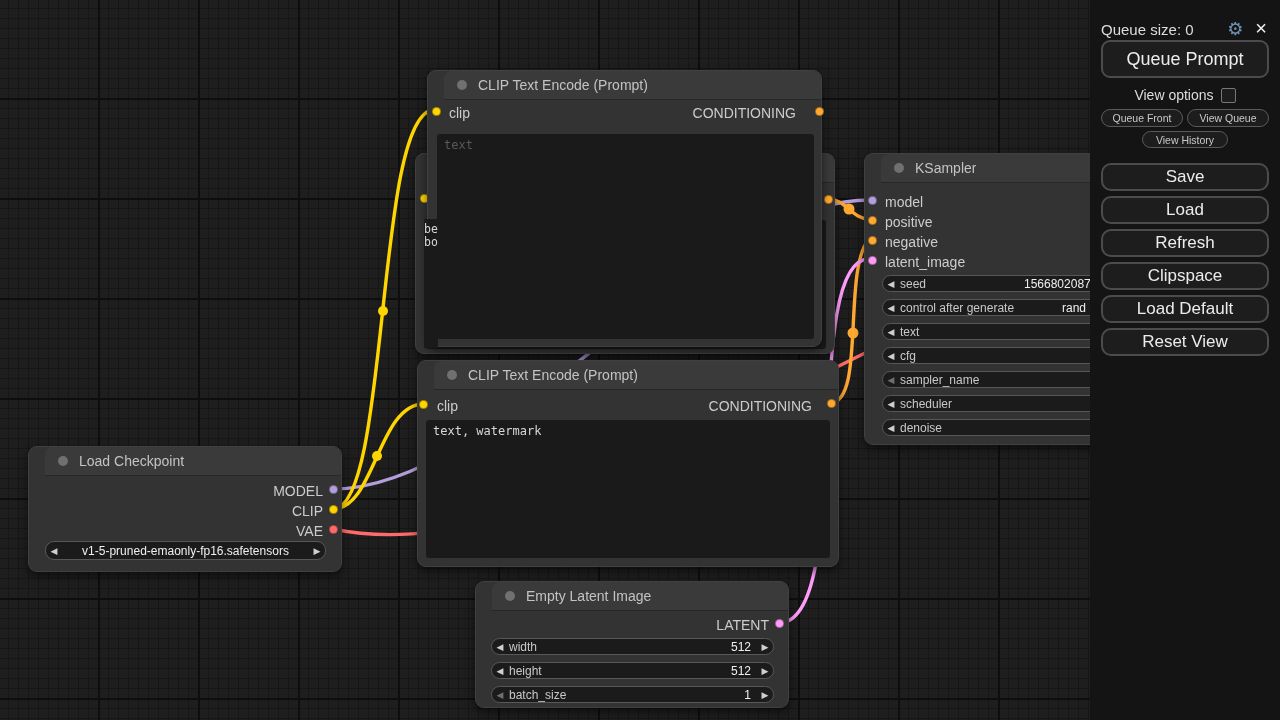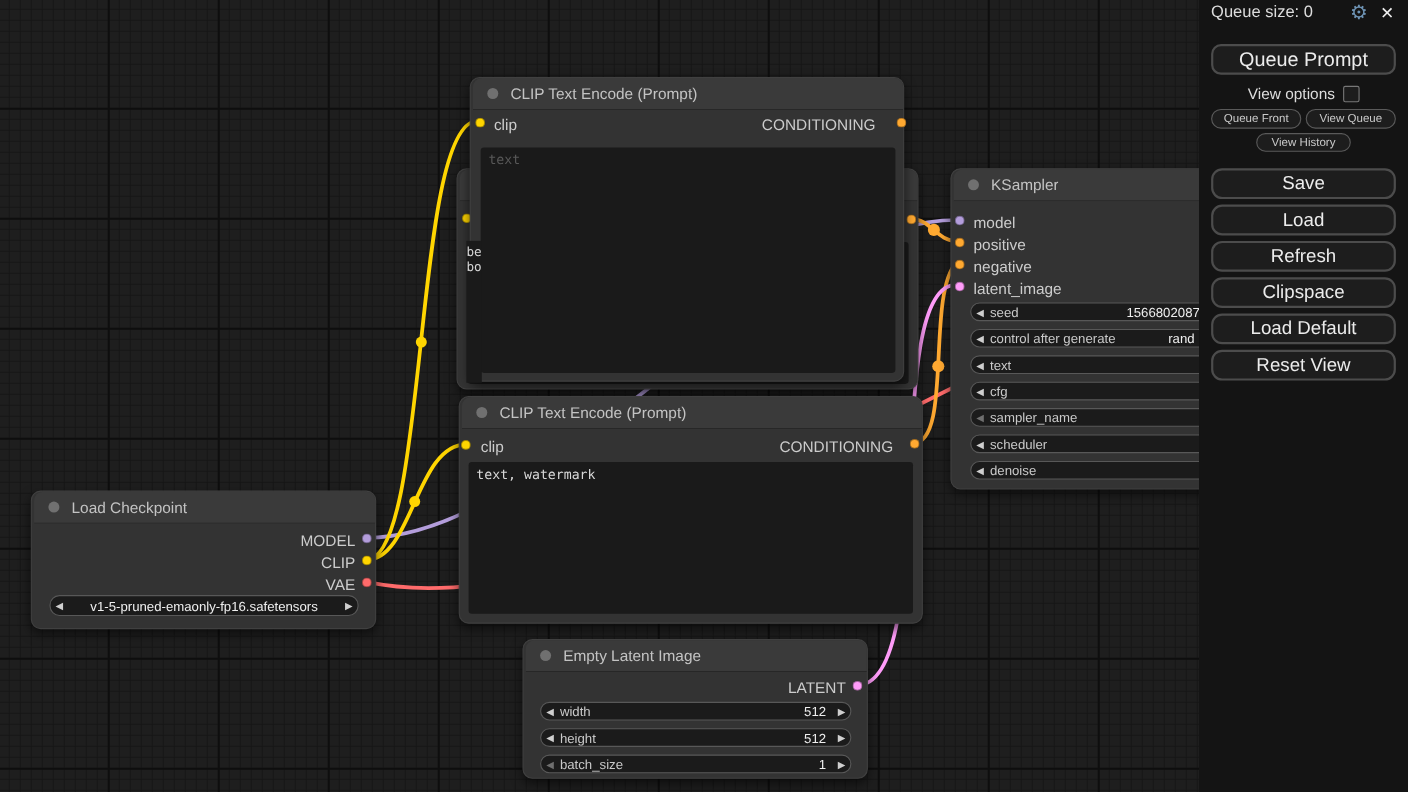--- a/index.html
+++ b/index.html
@@ -19,21 +19,21 @@
   .w-model{stroke:var(--model);}
   .w-vae{stroke:var(--vae);}
   .w-cond{stroke:var(--conditioning);}
   .w-latent{stroke:var(--latent);}
   .d-clip{fill:var(--clip);}
   .d-cond{fill:var(--conditioning);}
 
   .node{position:absolute;background:#333333;border:1px solid #404040;border-radius:9px;
     box-shadow:0 4px 10px rgba(0,0,0,.55);z-index:3;}
   .node.back{z-index:2;}
-  .node-title{position:absolute;left:2px;top:0;right:0;height:28px;background:#3a3a3a;
+  .node-title{position:absolute;left:16px;top:0;right:0;height:28px;background:#3a3a3a;
     border-radius:8px 8px 0 0;border-bottom:1px solid #272727;display:flex;align-items:center;}
   .tdot{width:10px;height:10px;border-radius:50%;background:#707070;margin-left:13px;flex:none;}
   .ttext{color:#c3c3c3;font-size:14px;margin-left:11px;white-space:nowrap;overflow:hidden;}
   .slot-dot{position:absolute;width:9px;height:9px;border-radius:50%;border:1px solid rgba(0,0,0,.35);box-sizing:border-box;}
   .slot-label{position:absolute;color:#cccccc;font-size:14px;white-space:nowrap;}
   .slot-label.out{text-align:right;}
   .textarea{position:absolute;background:#1a1a1a;border-radius:3px;
     font-family:"DejaVu Sans Mono",monospace;font-size:12px;color:#d8d8d8;
     padding:5px 7px;box-sizing:border-box;overflow:hidden;line-height:13.5px;}
   .placeholder{color:#585858;}
@@ -43,27 +43,27 @@
   .pill .arrow.dim{color:#6f6f6f;}
   .pill .wlabel{margin-left:1px;white-space:nowrap;}
   .pill .wvalue{color:#efefef;white-space:nowrap;}
   .pill .spacer{flex:1;}
   .peek{position:absolute;left:424px;top:219px;width:14px;height:129px;background:#1a1a1a;z-index:4;
     overflow:hidden;font-family:"DejaVu Sans Mono",monospace;font-size:11.5px;line-height:13px;
     color:#d8d8d8;padding-top:4px;box-sizing:border-box;}
 
   #sidebar{position:absolute;right:0;top:0;width:190px;height:720px;background:#141414;z-index:10;
     box-sizing:border-box;padding:0 11px;display:flex;flex-direction:column;}
-  .sb-head{display:flex;align-items:flex-start;height:36px;margin-top:2px;}
+  .sb-head{display:flex;align-items:flex-end;height:36px;margin-top:2px;}
   .sb-qsize{color:#dddddd;font-size:15px;flex:1;}
   .sb-gear{color:var(--gear);font-size:18px;margin-right:12px;cursor:pointer;line-height:1;}
   .sb-close{color:#f0f0f0;font-size:20px;cursor:pointer;line-height:1;margin-right:2px;}
   .btn{background:#1d1d1d;border:2px solid #4c4c4c;border-radius:9px;color:#ececec;
     display:flex;align-items:center;justify-content:center;cursor:pointer;box-sizing:border-box;}
-  .btn-queue{height:28px;font-size:18px;margin-top:2px;}
+  .btn-queue{height:38px;font-size:18px;margin-top:2px;}
   .sb-extra{display:flex;align-items:center;justify-content:center;margin-top:9px;color:#dddddd;font-size:14px;}
   .sb-check{width:13px;height:13px;background:#1d1d1d;border:1px solid #777;border-radius:2px;margin-left:7px;cursor:pointer;}
   .sb-smallrow{display:flex;gap:4px;margin-top:6px;}
   .btn-small{height:18px;font-size:10.5px;border-width:1px;border-color:#5a5a5a;color:#c9c9c9;flex:1;}
   .sb-historyrow{display:flex;justify-content:center;margin-top:4px;}
   .btn-history{width:86px;height:17px;font-size:10.5px;border-width:1px;border-color:#5a5a5a;color:#c9c9c9;}
   .sb-stack{margin-top:15px;display:flex;flex-direction:column;gap:5px;}
   .btn-big{height:28px;font-size:17px;border-radius:10px;}
 </style>
 </head>

